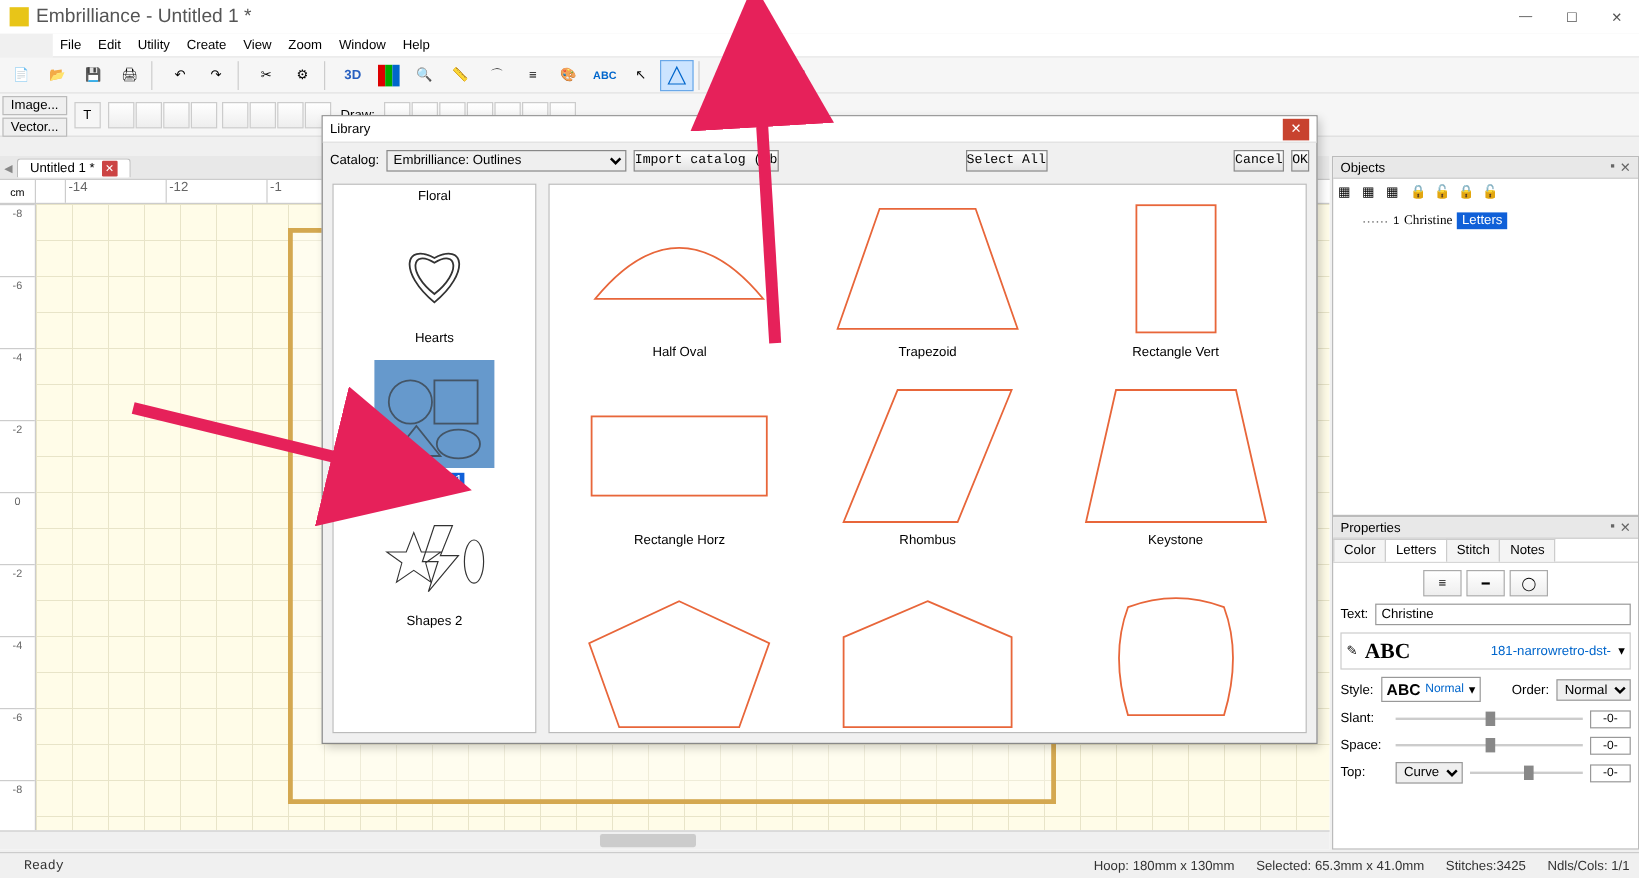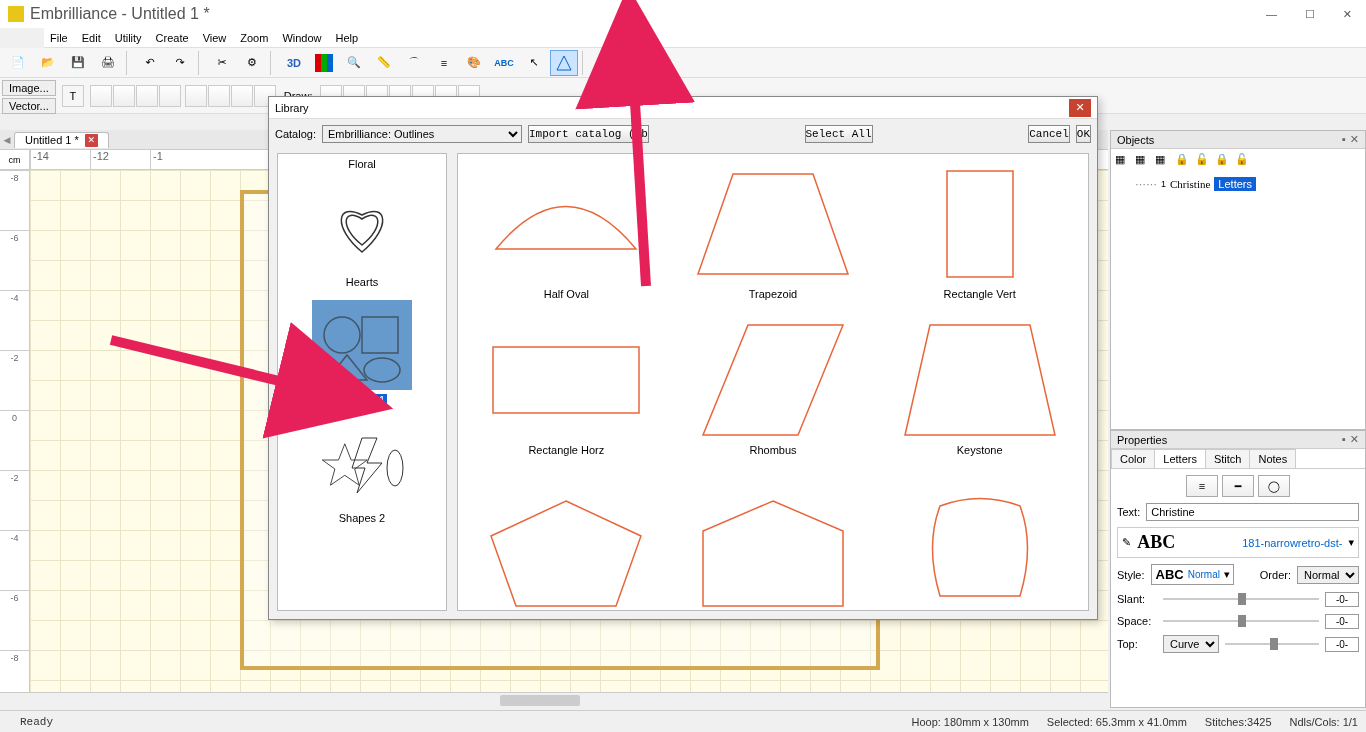--- a/index.html
+++ b/index.html
@@ -27,21 +27,21 @@
 .drawlabel { margin: 0 6px; align-self: center; }
 
 .workspace { position: absolute; top: 130px; left: 0; right: 258px; bottom: 24px; background: #fff; }
 .tab-strip { height: 20px; background: #e8e8e8; display: flex; align-items: center; border-bottom: 1px solid #ccc; }
 .tab-strip .arrow { width: 14px; text-align: center; font-size: 9px; color: #888; }
 .doc-tab { background: #fff; border: 1px solid #bbb; border-bottom: none; padding: 1px 10px; display: flex; align-items: center; gap: 6px; border-radius: 3px 3px 0 0;}
 .doc-tab .close { background: #c44; color: #fff; width: 13px; height: 13px; font-size: 9px; display: flex; align-items: center; justify-content: center; border-radius: 1px;}
 
 .canvas-area { position: absolute; top: 20px; left: 0; right: 0; bottom: 16px; overflow: hidden; }
 .ruler-h { position: absolute; top: 0; left: 30px; right: 0; height: 20px; background: #fff; border-bottom: 1px solid #ccc; display: flex; font-size: 9px; color: #666; }
-.ruler-h span { flex: 0 0 60px; border-left: 1px solid #ccc; padding-left: 2px; }
+.ruler-h span { flex: 0 0 60px; border-left: 1px solid #ccc; padding-left: 2px; margin-left: 24px; }
 .ruler-v { position: absolute; top: 20px; left: 0; width: 30px; bottom: 0; background: #fff; border-right: 1px solid #ccc; }
 .ruler-v span { display: block; height: 60px; border-top: 1px solid #ccc; font-size: 9px; color: #666; writing-mode: horizontal-tb; padding-top: 2px; text-align:center;}
 .ruler-unit { position:absolute; top:0; left:0; width:30px; height:20px; font-size:9px; display:flex; align-items:center; justify-content:center; border-right:1px solid #ccc; border-bottom:1px solid #ccc;}
 .grid { position: absolute; top: 20px; left: 30px; right: 0; bottom: 0;
   background-color: #fffce8;
   background-image: linear-gradient(#e8e4c8 1px, transparent 1px), linear-gradient(90deg, #e8e4c8 1px, transparent 1px);
   background-size: 30px 30px;
 }
 .hoop { position: absolute; top: 20px; left: 210px; width: 640px; height: 480px; border: 4px solid #d4a850; background: rgba(255,255,255,0.3); }
 .scroll-h { position:absolute; bottom:0; left:0; right:0; height:16px; background:#f0f0f0; border-top:1px solid #ccc;}

